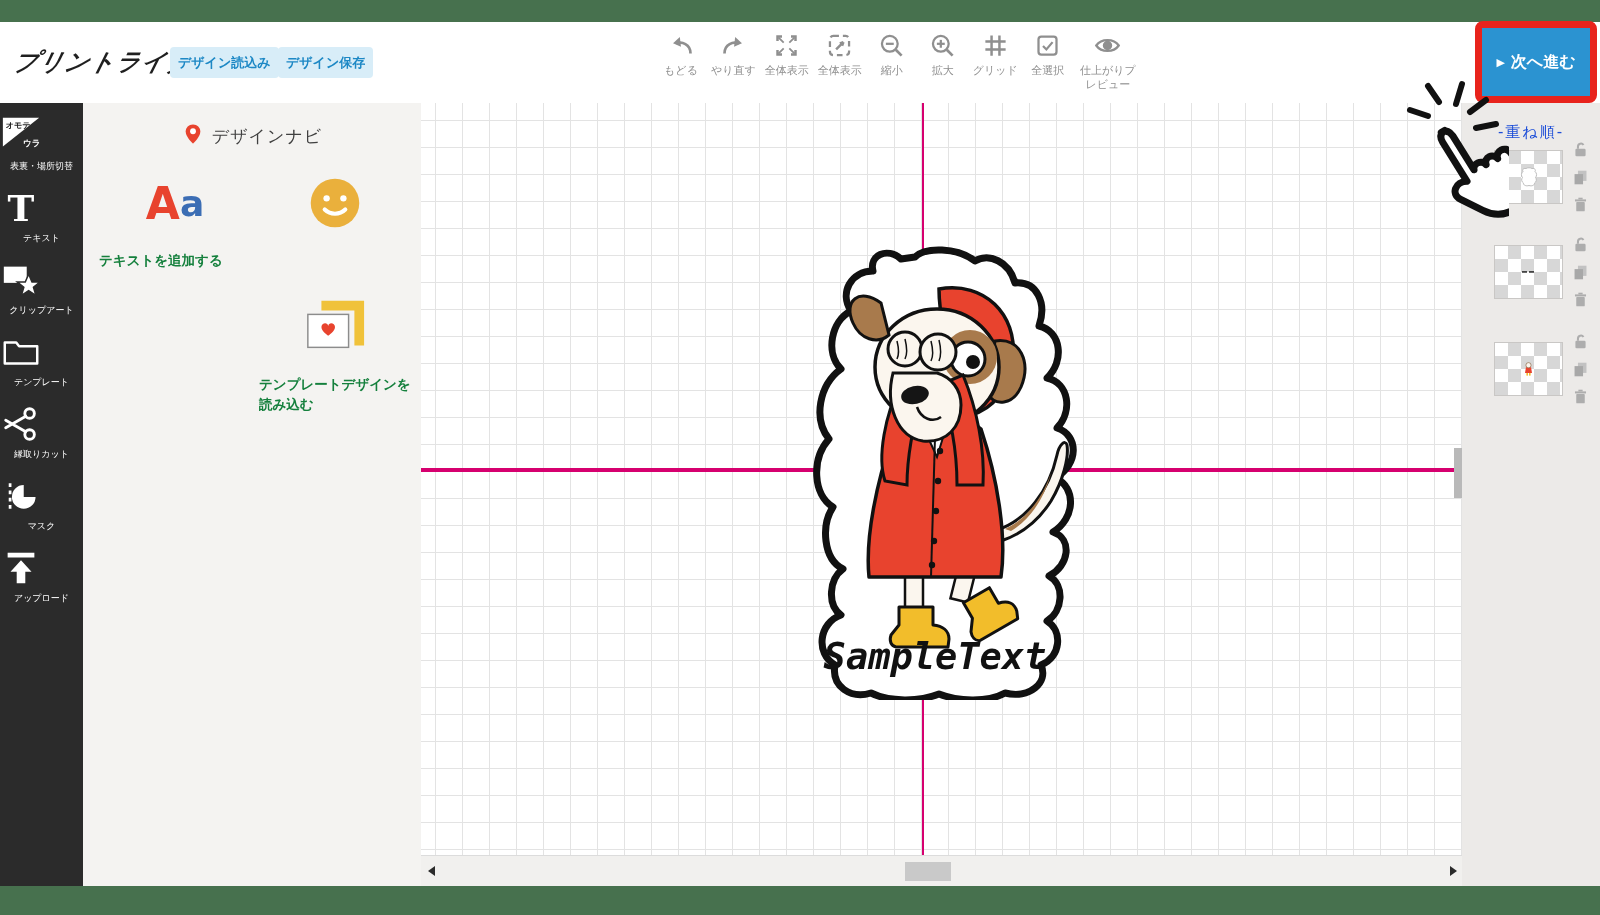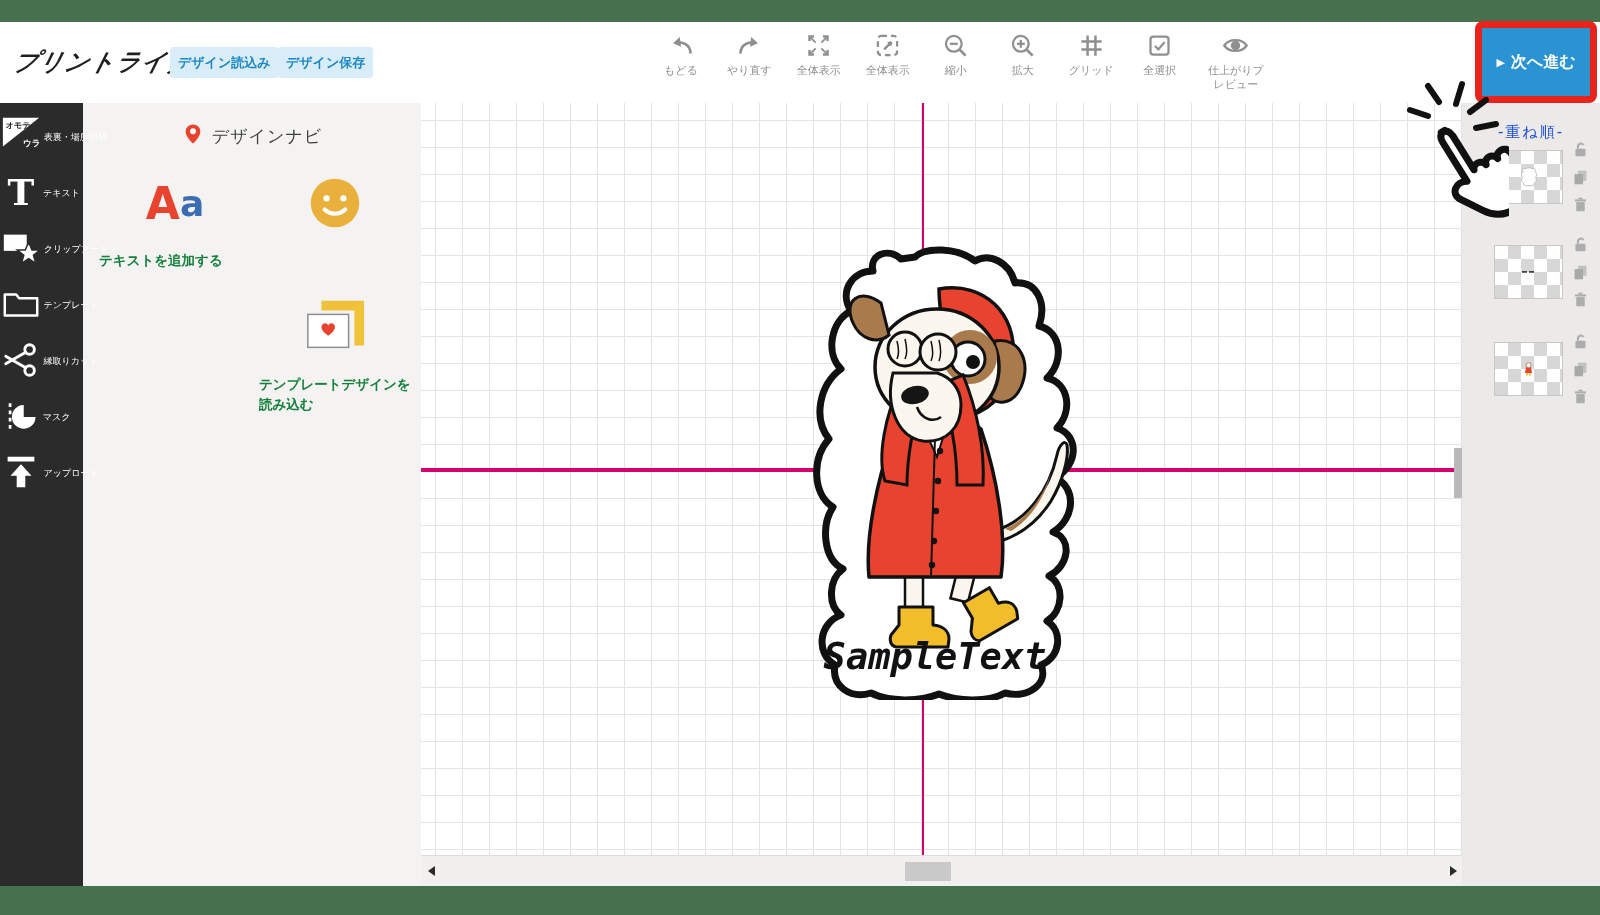--- a/index.html
+++ b/index.html
@@ -14,41 +14,41 @@
     position:absolute; left:14px; top:24px; font-size:24px; font-weight:bold; font-style:italic;
     color:#1f1f1f; transform:skewX(-14deg); letter-spacing:1px; white-space:nowrap;
   }
   .hdr-btn {
     position:absolute; top:25px; height:31px; padding:0 8px; background:#d8edf8;
     color:#1d88c5; font-size:13px; font-weight:bold; border:none; border-radius:4px;
     display:flex; align-items:center; cursor:pointer; white-space:nowrap;
   }
   .hdr-btn.load { left:170px; }
   .hdr-btn.save { left:278px; }
-  .toolbar { position:absolute; left:660px; top:10px; display:flex; gap:25px; align-items:flex-start; }
+  .toolbar { position:absolute; left:660px; top:10px; display:flex; gap:9px; align-items:flex-start; }
   .tool { display:flex; flex-direction:column; align-items:center; min-width:42px; max-width:60px; cursor:pointer; }
   .tool .ticon { width:27px; height:27px; }
   .tool .tlabel { margin-top:5px; font-size:11px; color:#8f8f8f; text-align:center; line-height:1.25; white-space:normal; }
   
   .next-box {
     position:absolute; left:1475px; top:21px; width:122px; height:82px;
     border:7px solid #e8231c; border-radius:8px; z-index:25; background:#2b93d1;
   }
   .next-btn {
     width:100%; height:100%; background:#2b93d1; border:none; color:#fff;
     font-size:16px; font-weight:bold; display:flex; align-items:center; justify-content:center;
     gap:6px; cursor:pointer; font-family:"DejaVu Sans",sans-serif;
   }
   .next-btn .play { font-size:11px; }
   
   .sidebar {
     position:absolute; left:0; top:103px; width:83px; height:783px; background:#2b2b2b;
     display:flex; flex-direction:column; align-items:center; padding-top:12px; z-index:4;
   }
-  .side-item { display:flex; align-items:center; margin-bottom:14px; cursor:pointer; width:100%; }
+  .side-item { display:flex; flex-direction:column; margin-bottom:14px; cursor:pointer; width:100%; }
   .side-item .sicon { width:42px; height:42px; display:flex; align-items:center; justify-content:center; }
   .side-item .slabel { color:#fff; font-size:9.5px; margin-top:3px; text-align:center; white-space:nowrap; transform:scale(0.95); }
   
   .navi { position:absolute; left:83px; top:103px; width:338px; height:783px; background:#f4f3f1; z-index:3; }
   .navi-title { position:absolute; left:0; top:20px; width:100%; display:flex; align-items:center; justify-content:center; gap:8px; }
   .navi-title .ntext { font-size:17px; font-weight:normal; color:#404040; letter-spacing:1px; }
   .navi-card { position:absolute; width:152px; cursor:pointer; }
   .navi-card .cicon { height:76px; display:flex; align-items:center; justify-content:center; }
   .navi-card .clabel { margin-top:10px; font-size:13.5px; font-weight:bold; color:#15803d; line-height:1.45; }
   .card-0 { left:16px;  top:62px;  }

